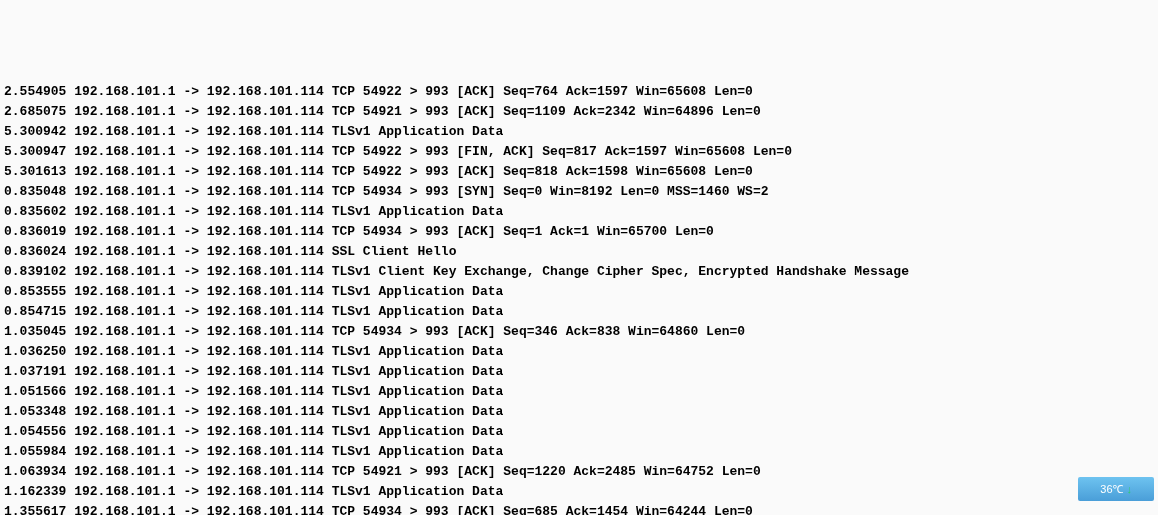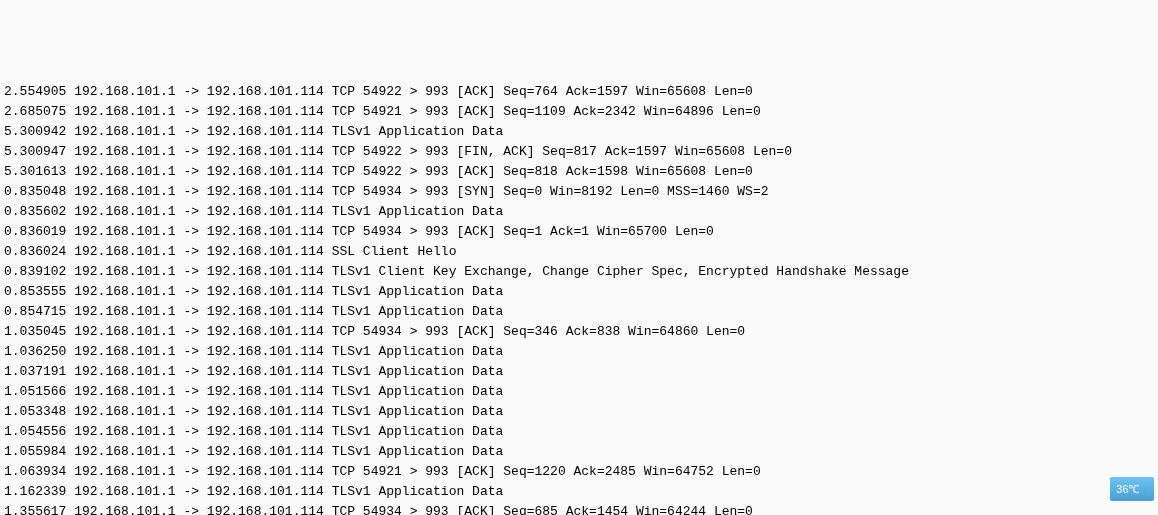--- a/index.html
+++ b/index.html
@@ -11,30 +11,31 @@
       color: #000;
       white-space: pre;
       padding: 2px 4px;
       overflow: hidden;
       width: 1158px;
       height: 515px;
       position: relative;
     }
     .packet-line {
       white-space: pre;
+      font-weight: bold;
     }
     .weather-widget {
       position: absolute;
       right: 4px;
       bottom: 14px;
       background: linear-gradient(180deg, #6ec3f0 0%, #4a9ed8 100%);
       color: #fff;
       font-family: Arial, sans-serif;
       font-size: 11px;
-      padding: 2px 6px;
+      padding: 2px 22px;
       border-radius: 2px;
       display: flex;
       align-items: center;
       gap: 3px;
     }
     .weather-widget .arrow {
       color: #2ecc71;
       font-weight: bold;
     }
   </style>

